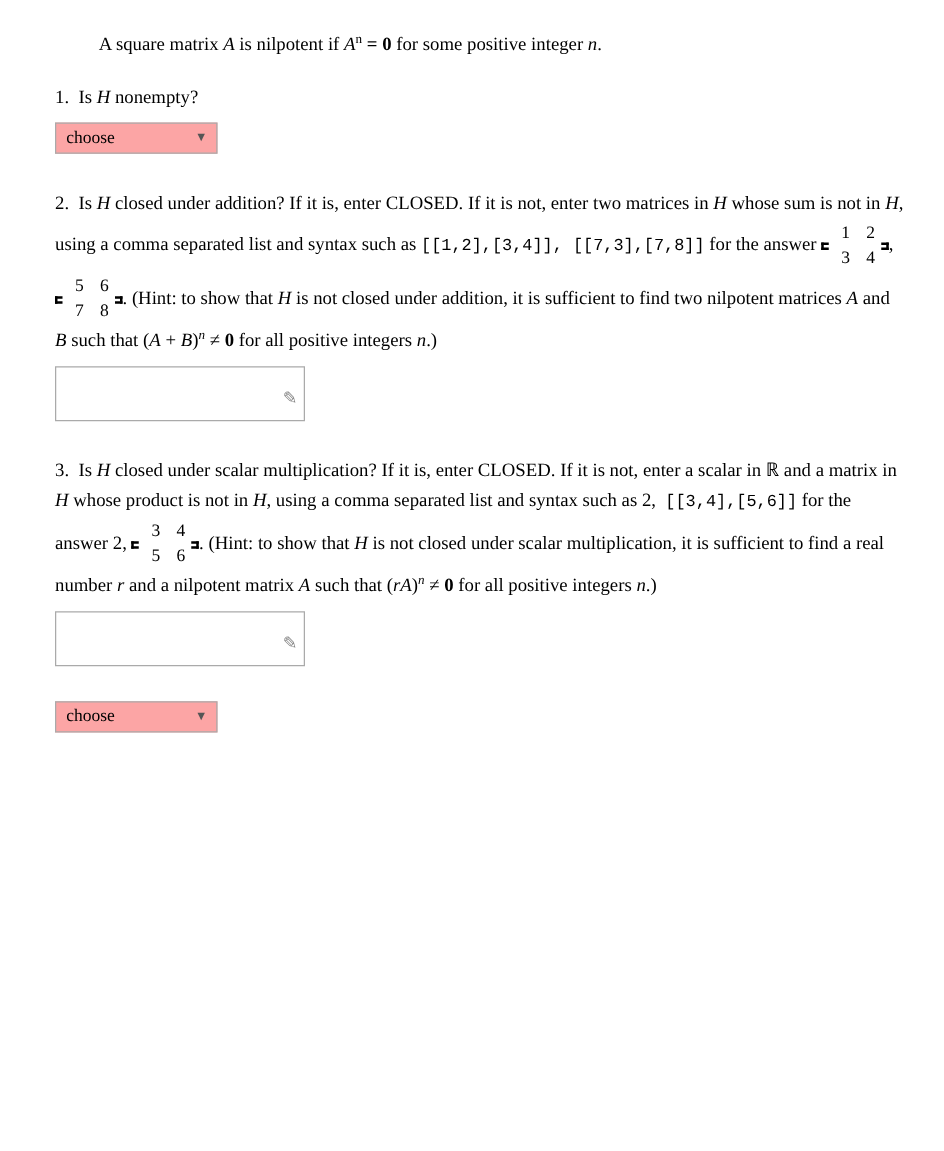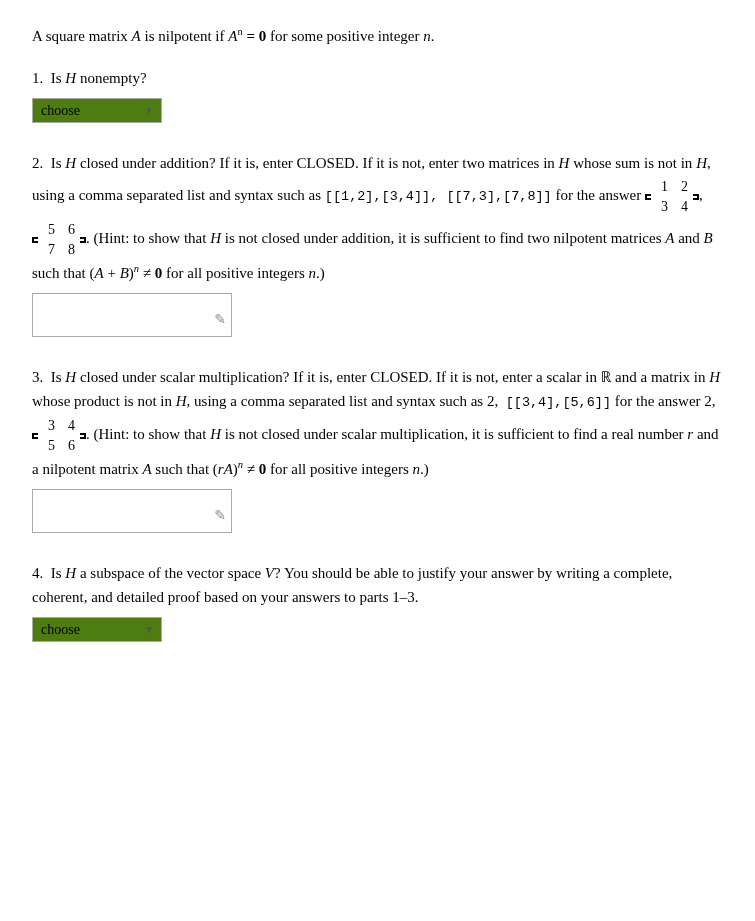--- a/index.html
+++ b/index.html
@@ -13,41 +13,43 @@
       padding: 24px 32px;
       max-width: 755px;
     }
 
     .intro-block {
       margin-bottom: 18px;
     }
 
     .intro-block p {
       margin-bottom: 10px;
+      margin-left: 47px;
     }
 
     .questions {
       margin-top: 10px;
     }
 
     .question {
       margin-bottom: 28px;
+      margin-left: 12px;
     }
 
     .question-label {
       margin-bottom: 8px;
     }
 
     select.choose-dropdown {
       display: inline-block;
       padding: 4px 28px 4px 8px;
       font-size: 14px;
       font-family: inherit;
       border: 1px solid #aaa;
-      background: #4d7c0f;
+      background: #fca5a5;
       appearance: none;
       -webkit-appearance: none;
       cursor: pointer;
       min-width: 130px;
       background-image: none;
       position: relative;
     }
 
     .select-wrapper {
       display: inline-block;
@@ -240,27 +242,20 @@
         integers <span class="math-var">n</span>.)
       </p>
     </div>
     <div class="input-container">
       <input type="text" class="text-input" value="" style="">
       <span class="pencil-icon">✎</span>
     </div>
   </div>
 
   <div class="question">
-    <div class="question-label">
-      <p>
-        4. &nbsp;Is <span class="math-var">H</span> a subspace of the vector space <span class="math-var">V</span>? You should be able to justify your answer
-        by writing a complete, coherent, and detailed proof based on your answers to
-        parts 1–3.
-      </p>
-    </div>
     <div class="select-wrapper">
       <select class="choose-dropdown">
         <option>choose</option>
         <option>Yes</option>
         <option>No</option>
       </select>
     </div>
   </div>
 
 </div>

